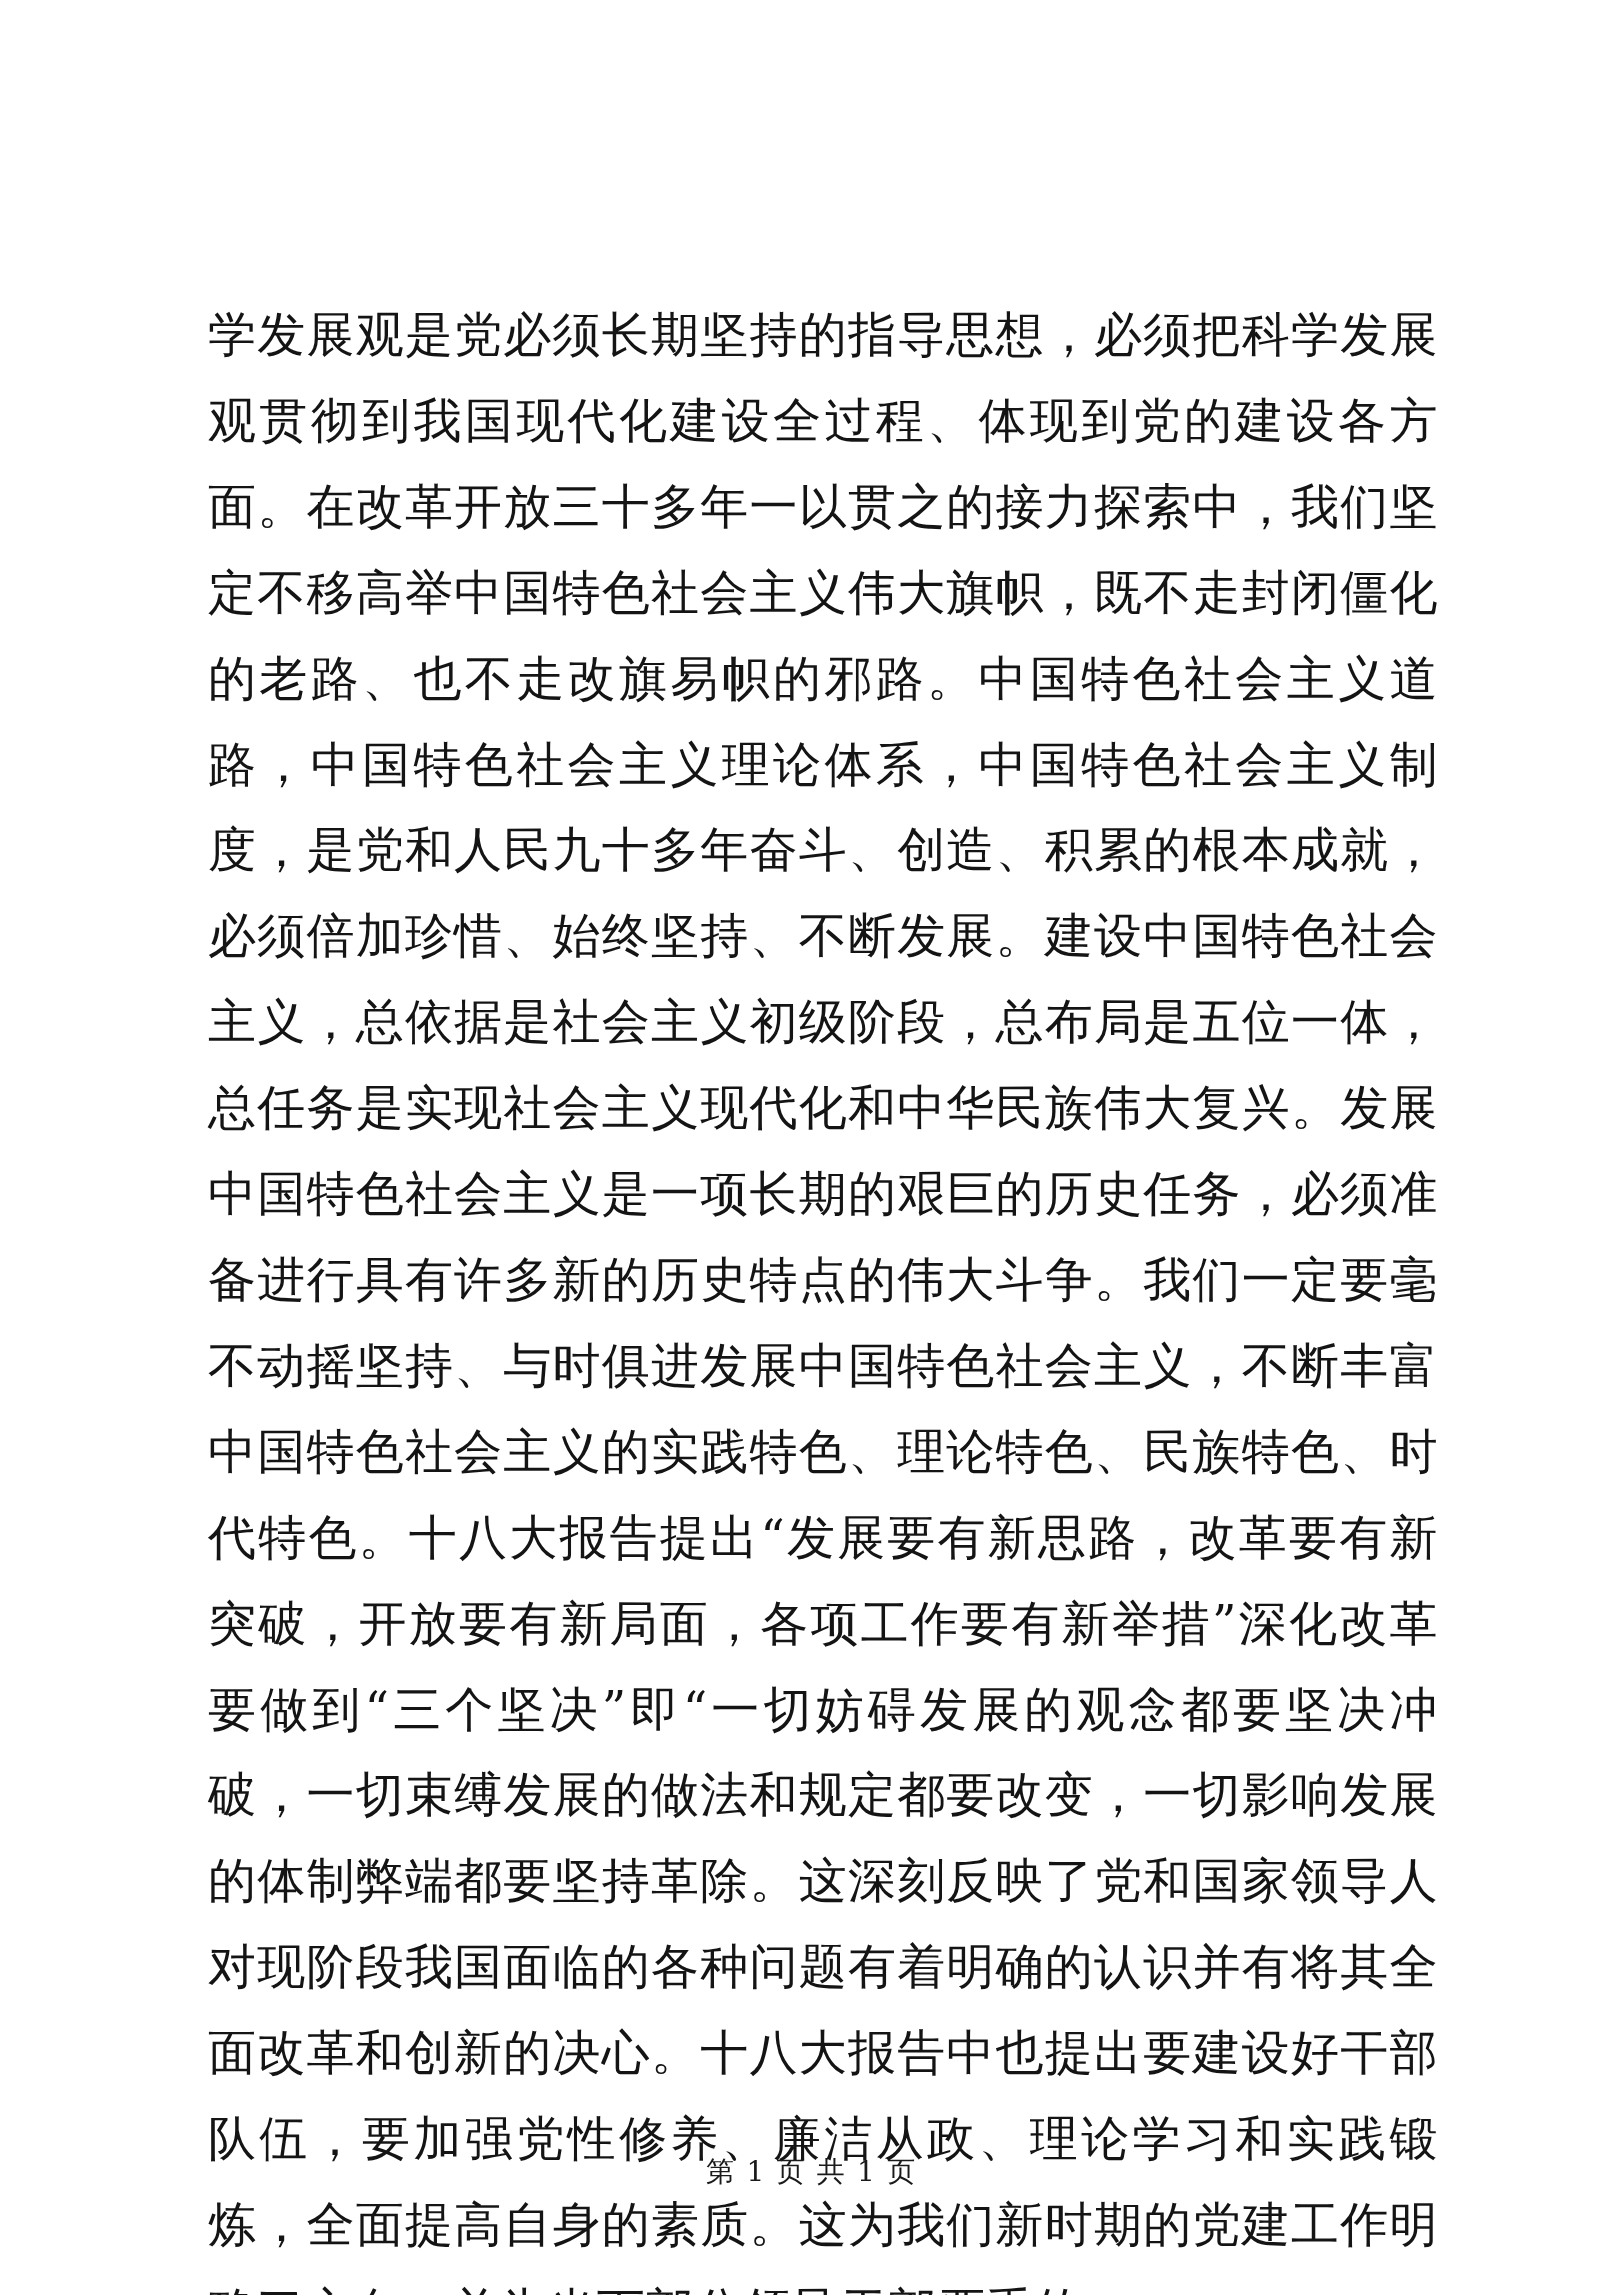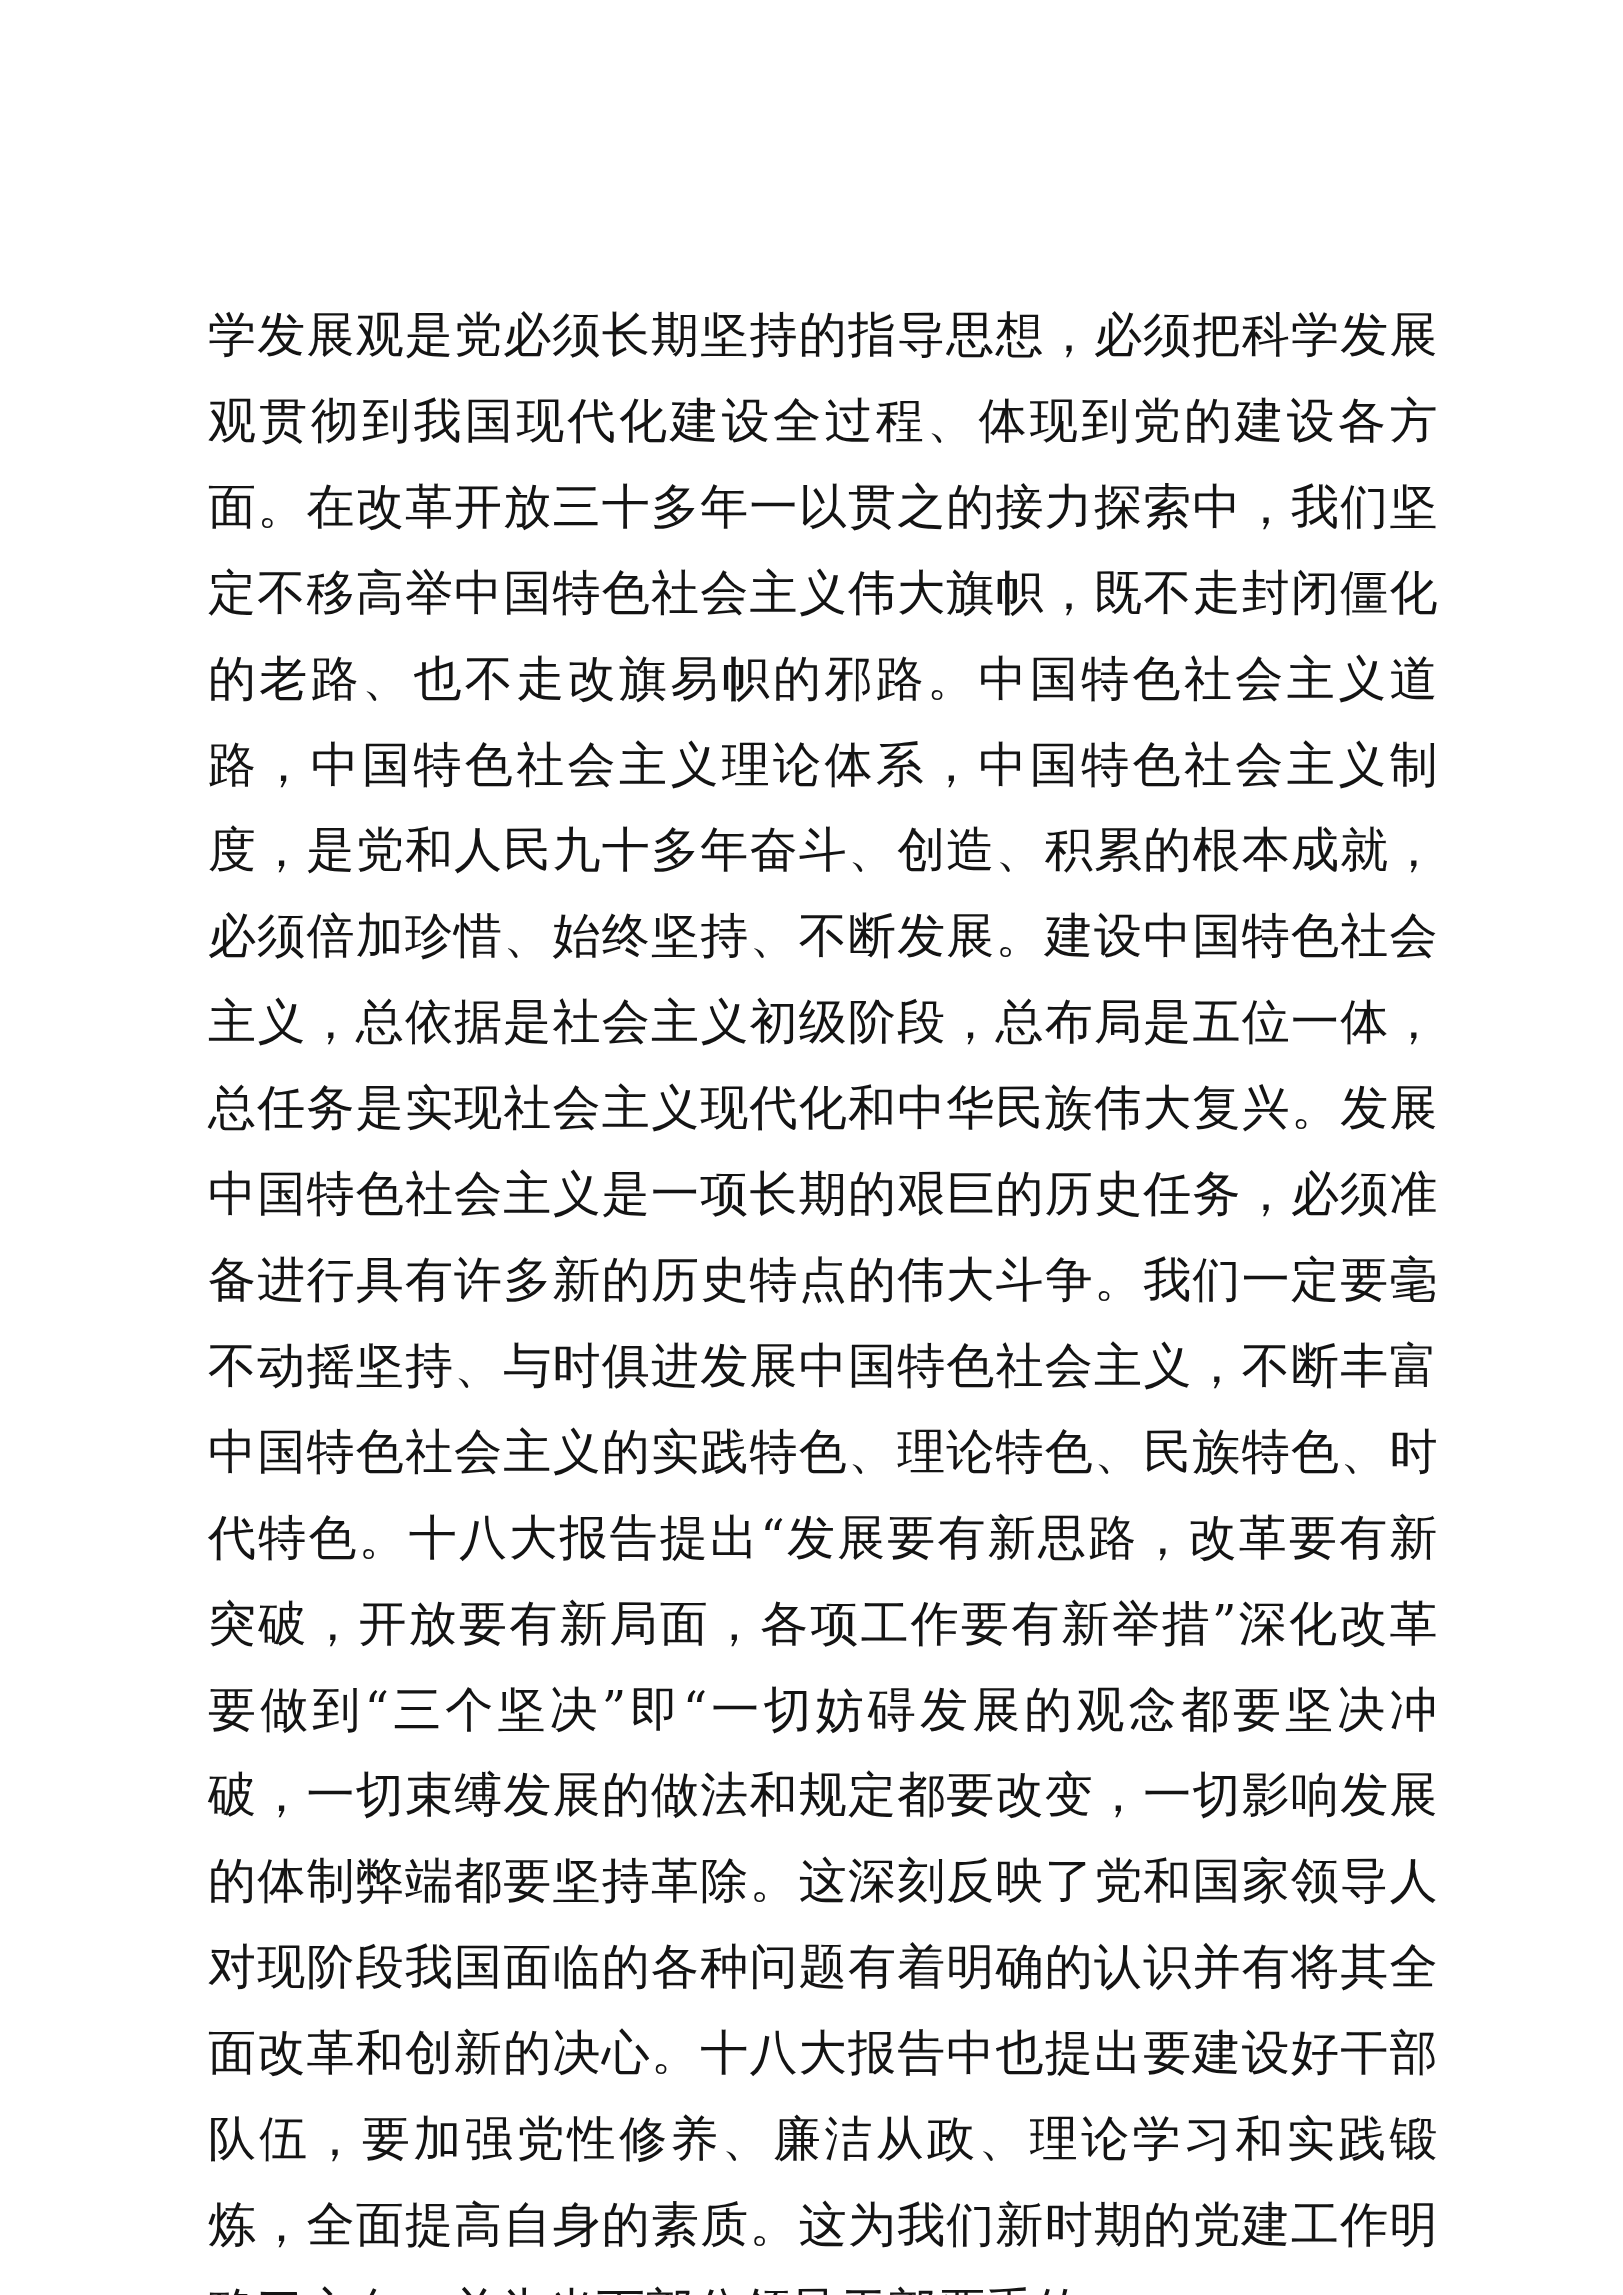--- a/index.html
+++ b/index.html
@@ -48,14 +48,15 @@
     font-family: "DejaVu Serif", "Liberation Serif", serif;
   }
 </style>
 </head>
 <body>
 
 <div class="page">
   <div class="doc-body">
     <p>学发展观是党必须长期坚持的指导思想，必须把科学发展观贯彻到我国现代化建设全过程、体现到党的建设各方面。在改革开放三十多年一以贯之的接力探索中，我们坚定不移高举中国特色社会主义伟大旗帜，既不走封闭僵化的老路、也不走改旗易帜的邪路。中国特色社会主义道路，中国特色社会主义理论体系，中国特色社会主义制度，是党和人民九十多年奋斗、创造、积累的根本成就，必须倍加珍惜、始终坚持、不断发展。建设中国特色社会主义，总依据是社会主义初级阶段，总布局是五位一体，总任务是实现社会主义现代化和中华民族伟大复兴。发展中国特色社会主义是一项长期的艰巨的历史任务，必须准备进行具有许多新的历史特点的伟大斗争。我们一定要毫不动摇坚持、与时俱进发展中国特色社会主义，不断丰富中国特色社会主义的实践特色、理论特色、民族特色、时代特色。十八大报告提出“发展要有新思路，改革要有新突破，开放要有新局面，各项工作要有新举措”深化改革要做到“三个坚决”即“一切妨碍发展的观念都要坚决冲破，一切束缚发展的做法和规定都要改变，一切影响发展的体制弊端都要坚持革除。这深刻反映了党和国家领导人对现阶段我国面临的各种问题有着明确的认识并有将其全面改革和创新的决心。十八大报告中也提出要建设好干部队伍，要加强党性修养、廉洁从政、理论学习和实践锻炼，全面提高自身的素质。这为我们新时期的党建工作明确了方向，并为当下部分领导干部严重的</p>
   </div>
+  <div class="page-footer">第 1 页  共 1 页</div>
 </div>
 
 
 </body></html>

